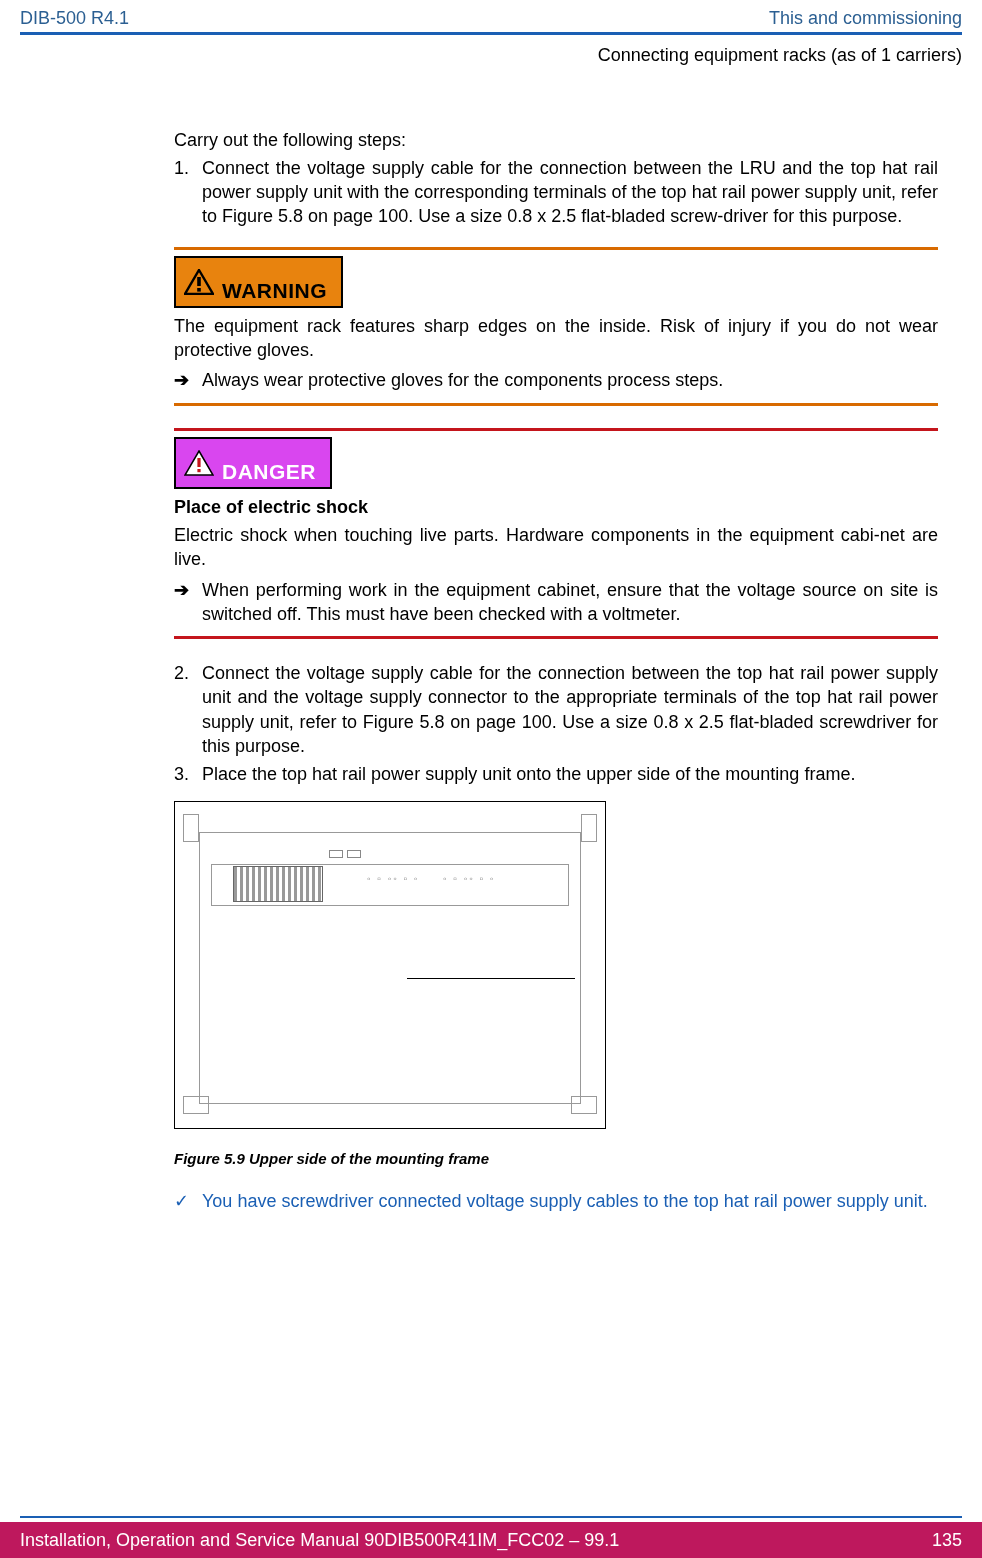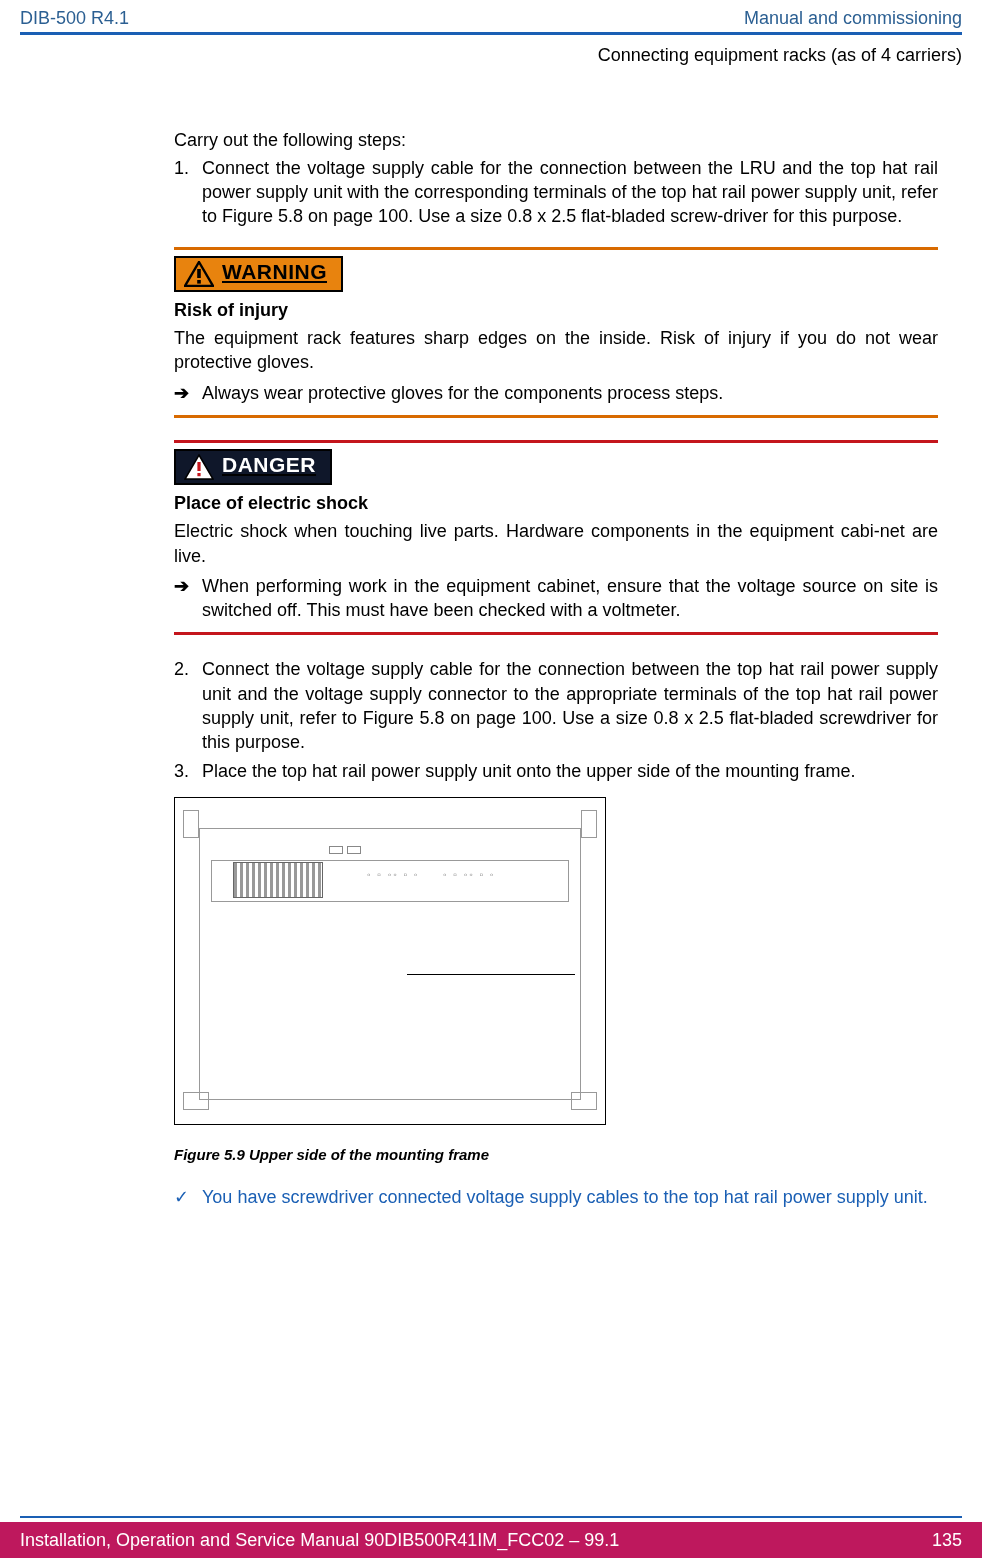--- a/index.html
+++ b/index.html
@@ -43,28 +43,27 @@
     text-align: justify;
   }
   .olist .num { flex: 0 0 28px; }
   .olist .txt { flex: 1; }
   .hr-orange { height: 3px; background: #d86a00; margin: 18px 0 6px 0; }
   .hr-orange.bottom { margin: 10px 0 22px 0; }
   .hr-red { height: 3px; background: #c4151c; margin: 18px 0 6px 0; }
   .hr-red.bottom { margin: 10px 0 22px 0; }
   .badge {
     display: inline-flex;
-    align-items: flex-start;
+    align-items: flex-end;
     border: 2px solid #000;
-    height: 36px;
+    height: 52px;
     margin-bottom: 6px;
-    text-decoration: underline;
   }
   .badge-warning { background: #e8830e; }
-  .badge-danger  { background: #0f172a; }
+  .badge-danger  { background: #d946ef; }
   .badge .tri {
     width: 46px;
     height: 100%;
     display: flex;
     align-items: center;
     justify-content: center;
   }
   .badge .tri svg { display: block; }
   .badge .lbl {
     font-weight: 900;
@@ -146,24 +145,24 @@
   }
   .footer-rule {
     position: absolute; left: 20px; right: 20px; bottom: 40px; height: 2px; background: #1a5fb4;
   }
 </style>
 </head>
 <body>
 
 <div class="header">
   <span>DIB-500 R4.1</span>
-  <span>Manual and commissioning</span>
+  <span>This and commissioning</span>
 </div>
 <div class="header-rule"></div>
-<div class="subheader">Connecting equipment racks (as of 4 carriers)</div>
+<div class="subheader">Connecting equipment racks (as of 1 carriers)</div>
 
 <div class="content">
 
   <p class="intro">Carry out the following steps:</p>
 
   <ol class="olist">
     <li>
       <span class="num">1.</span>
       <span class="txt">Connect the voltage supply cable for the connection between the LRU and the top hat rail power supply unit with the corresponding terminals of the top hat rail power supply unit, refer to Figure 5.8 on page 100. Use a size 0.8 x 2.5 flat-bladed screw-driver for this purpose.</span>
     </li>
@@ -173,21 +172,20 @@
   <div class="badge badge-warning">
     <span class="tri">
       <svg width="30" height="26" viewBox="0 0 30 26">
           <polygon points="15,1 29,25 1,25" fill="none" stroke="#000" stroke-width="2.4"></polygon>
           <rect x="13.2" y="8" width="3.6" height="9" fill="#000"></rect>
           <rect x="13.2" y="19" width="3.6" height="3.6" fill="#000"></rect>
         </svg>
     </span>
     <span class="lbl">WARNING</span>
   </div>
-  <p class="bold">Risk of injury</p>
   <p class="para">The equipment rack features sharp edges on the inside. Risk of injury if you do not wear protective gloves.</p>
   <div class="arrow-item">
     <span class="ar">➔</span>
     <span class="txt">Always wear protective gloves for the components process steps.</span>
   </div>
   <div class="hr-orange bottom"></div>
 
   <div class="hr-red"></div>
   <div class="badge badge-danger">
     <span class="tri">

